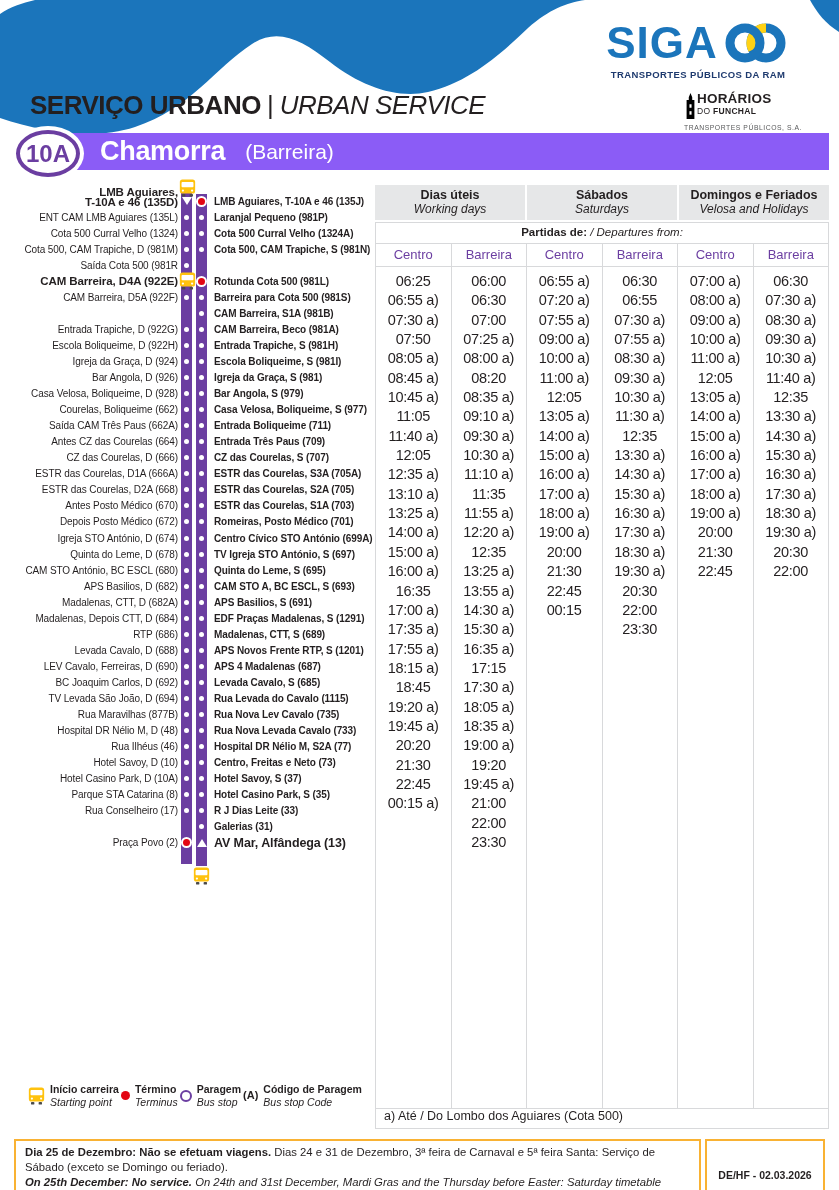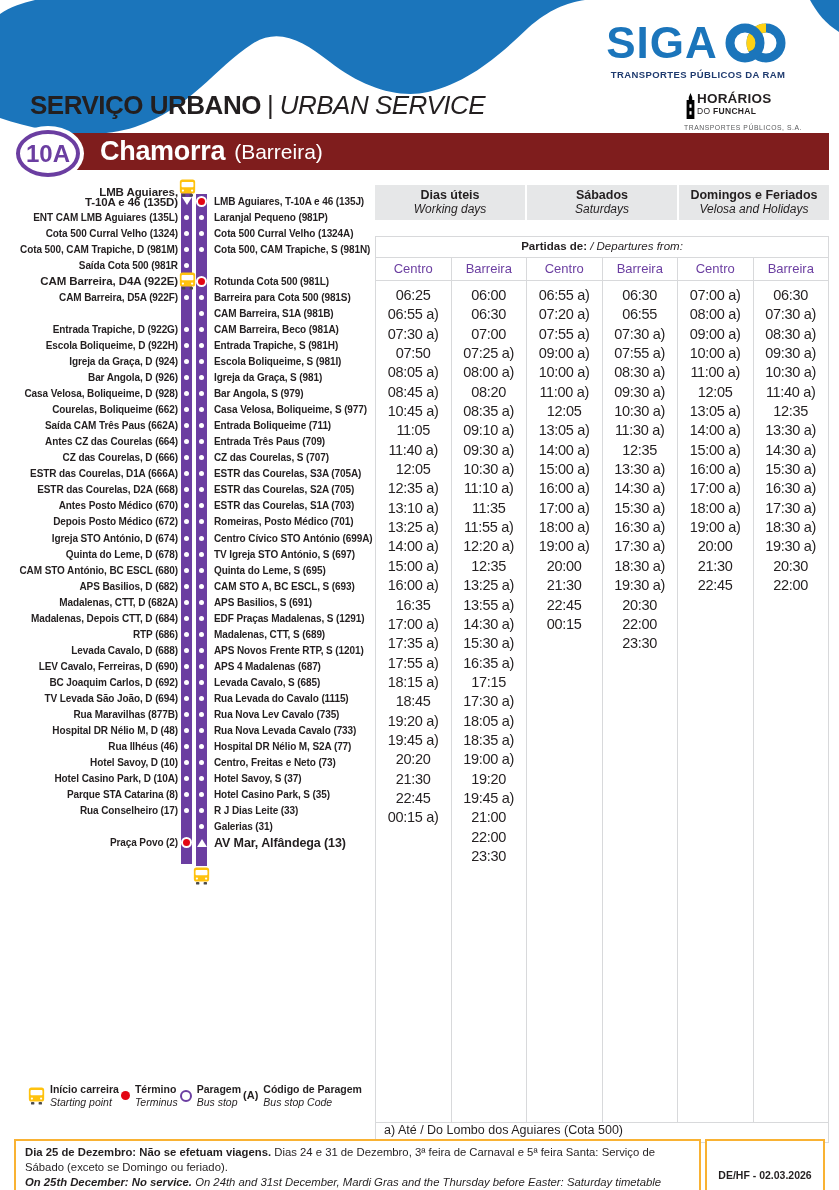--- a/index.html
+++ b/index.html
@@ -18,55 +18,55 @@
   .service-title .sep{font-weight:300;margin:0 6px;color:#231F20}
   .service-title .en{font-style:italic;font-weight:500;letter-spacing:-.5px}
   .hf-logo{position:absolute;left:684px;top:92px;width:150px}
   .hf-top{display:flex;align-items:flex-start;}
   .hf-l1{font-size:13.5px;font-weight:800;letter-spacing:.2px;line-height:14px}
   .hf-l2{font-size:8.5px;letter-spacing:.3px}
   .hf-l2 b{font-weight:800}
   .hf-l3{font-size:6.8px;color:#58595B;letter-spacing:.55px;margin-top:4px;white-space:nowrap}
 
   
-  .banner{position:absolute;left:52px;top:133px;right:10px;height:37px;background:#7f1d1d;
+  .banner{position:absolute;left:52px;top:133px;right:10px;height:37px;background:#8b5cf6;
           border-radius:22px 0 0 22px;display:flex;align-items:center;padding-left:48px;box-sizing:border-box}
   .banner .name{font-size:27px;font-weight:800;color:#fff;letter-spacing:-.3px}
-  .banner .suffix{font-size:21px;font-weight:400;color:#fff;margin-left:9px}
+  .banner .suffix{font-size:21px;font-weight:400;color:#fff;margin-left:20px}
   .badge{position:absolute;left:16px;top:130px;width:64px;height:47px;background:#fff;
          border:4.5px solid #6B3EA1;border-radius:50%;box-shadow:0 0 0 4px #fff;z-index:2;
          display:flex;align-items:center;justify-content:center;font-size:24px;font-weight:800;color:#6B3EA1;box-sizing:border-box}
 
   
   .diagram{position:absolute;left:0;top:0;width:374px;height:900px}
   .bar{position:absolute;width:11px;background:#6B3EA1}
   .bar-l{left:181px;top:185px;height:679px}
   .bar-r{left:196px;top:194px;height:672px}
   .route-rows{position:absolute;left:0;top:193px;width:434px}
   .route-row{display:flex;align-items:center;height:16.06px;position:relative}
-  .l-label{width:178px;text-align:right;font-size:10px;font-weight:700;white-space:nowrap;letter-spacing:-.1px}
+  .l-label{width:178px;text-align:right;font-size:10px;font-weight:400;white-space:nowrap;letter-spacing:-.1px}
   .l-label.lb{font-size:11.5px;font-weight:800}
   .l-label.two-line{white-space:pre-line;line-height:10.5px;transform:translateY(-4px)}
   .r-label{font-size:10px;font-weight:600;white-space:nowrap;padding-left:2px;letter-spacing:-.1px}
   .r-label.rb{font-size:12.5px;font-weight:800}
   .slot{width:11px;height:100%;display:flex;align-items:center;justify-content:center;position:relative;z-index:1}
   .slot.l{margin-left:3px;margin-right:4px}
   .slot.r{margin-right:5px}
   .m-stop{width:5px;height:5px;border-radius:50%;background:#fff}
   .m-terminus{width:7px;height:7px;border-radius:50%;background:#E30613;box-shadow:0 0 0 2px #fff}
   .m-arrow_down{width:0;height:0;border-left:5px solid transparent;border-right:5px solid transparent;border-top:8px solid #fff}
   .m-arrow_up{width:0;height:0;border-left:5px solid transparent;border-right:5px solid transparent;border-bottom:8px solid #fff}
   .bus-abs{position:absolute;z-index:3}
   .bus-top{left:179px;top:179px}
   .bus-mid{left:179px;top:272px}
   .bus-bottom{left:193px;top:867px}
 
   
   .timetable{position:absolute;left:375px;top:185px;width:454px}
-  .tt-groups{display:flex;gap:2px;margin-bottom:16px}
+  .tt-groups{display:flex;gap:2px;margin-bottom:2px}
   .tt-group{flex:1;background:#E6E7E8;text-align:center;padding:3px 0 4px}
   .tt-group .gp{font-size:12.5px;font-weight:700}
   .tt-group .ge{font-size:12px;font-style:italic}
   .tt-partidas{border:1px solid #D8D9DB;text-align:center;font-size:11.5px;padding:3px 0;height:14px}
   .tt-partidas .pb{font-weight:700}
   .tt-partidas .pi{font-style:italic}
   .tt-cols,.tt-body{display:flex;border-left:1px solid #D8D9DB;border-right:1px solid #D8D9DB}
   .tt-cols{border-bottom:1px solid #D8D9DB}
   .tt-colhead{flex:1;text-align:center;font-size:13px;font-weight:400;color:#6B3EA1;padding:3px 0 4px;border-right:1px solid #D8D9DB}
   .tt-colhead:last-child{border-right:none}

